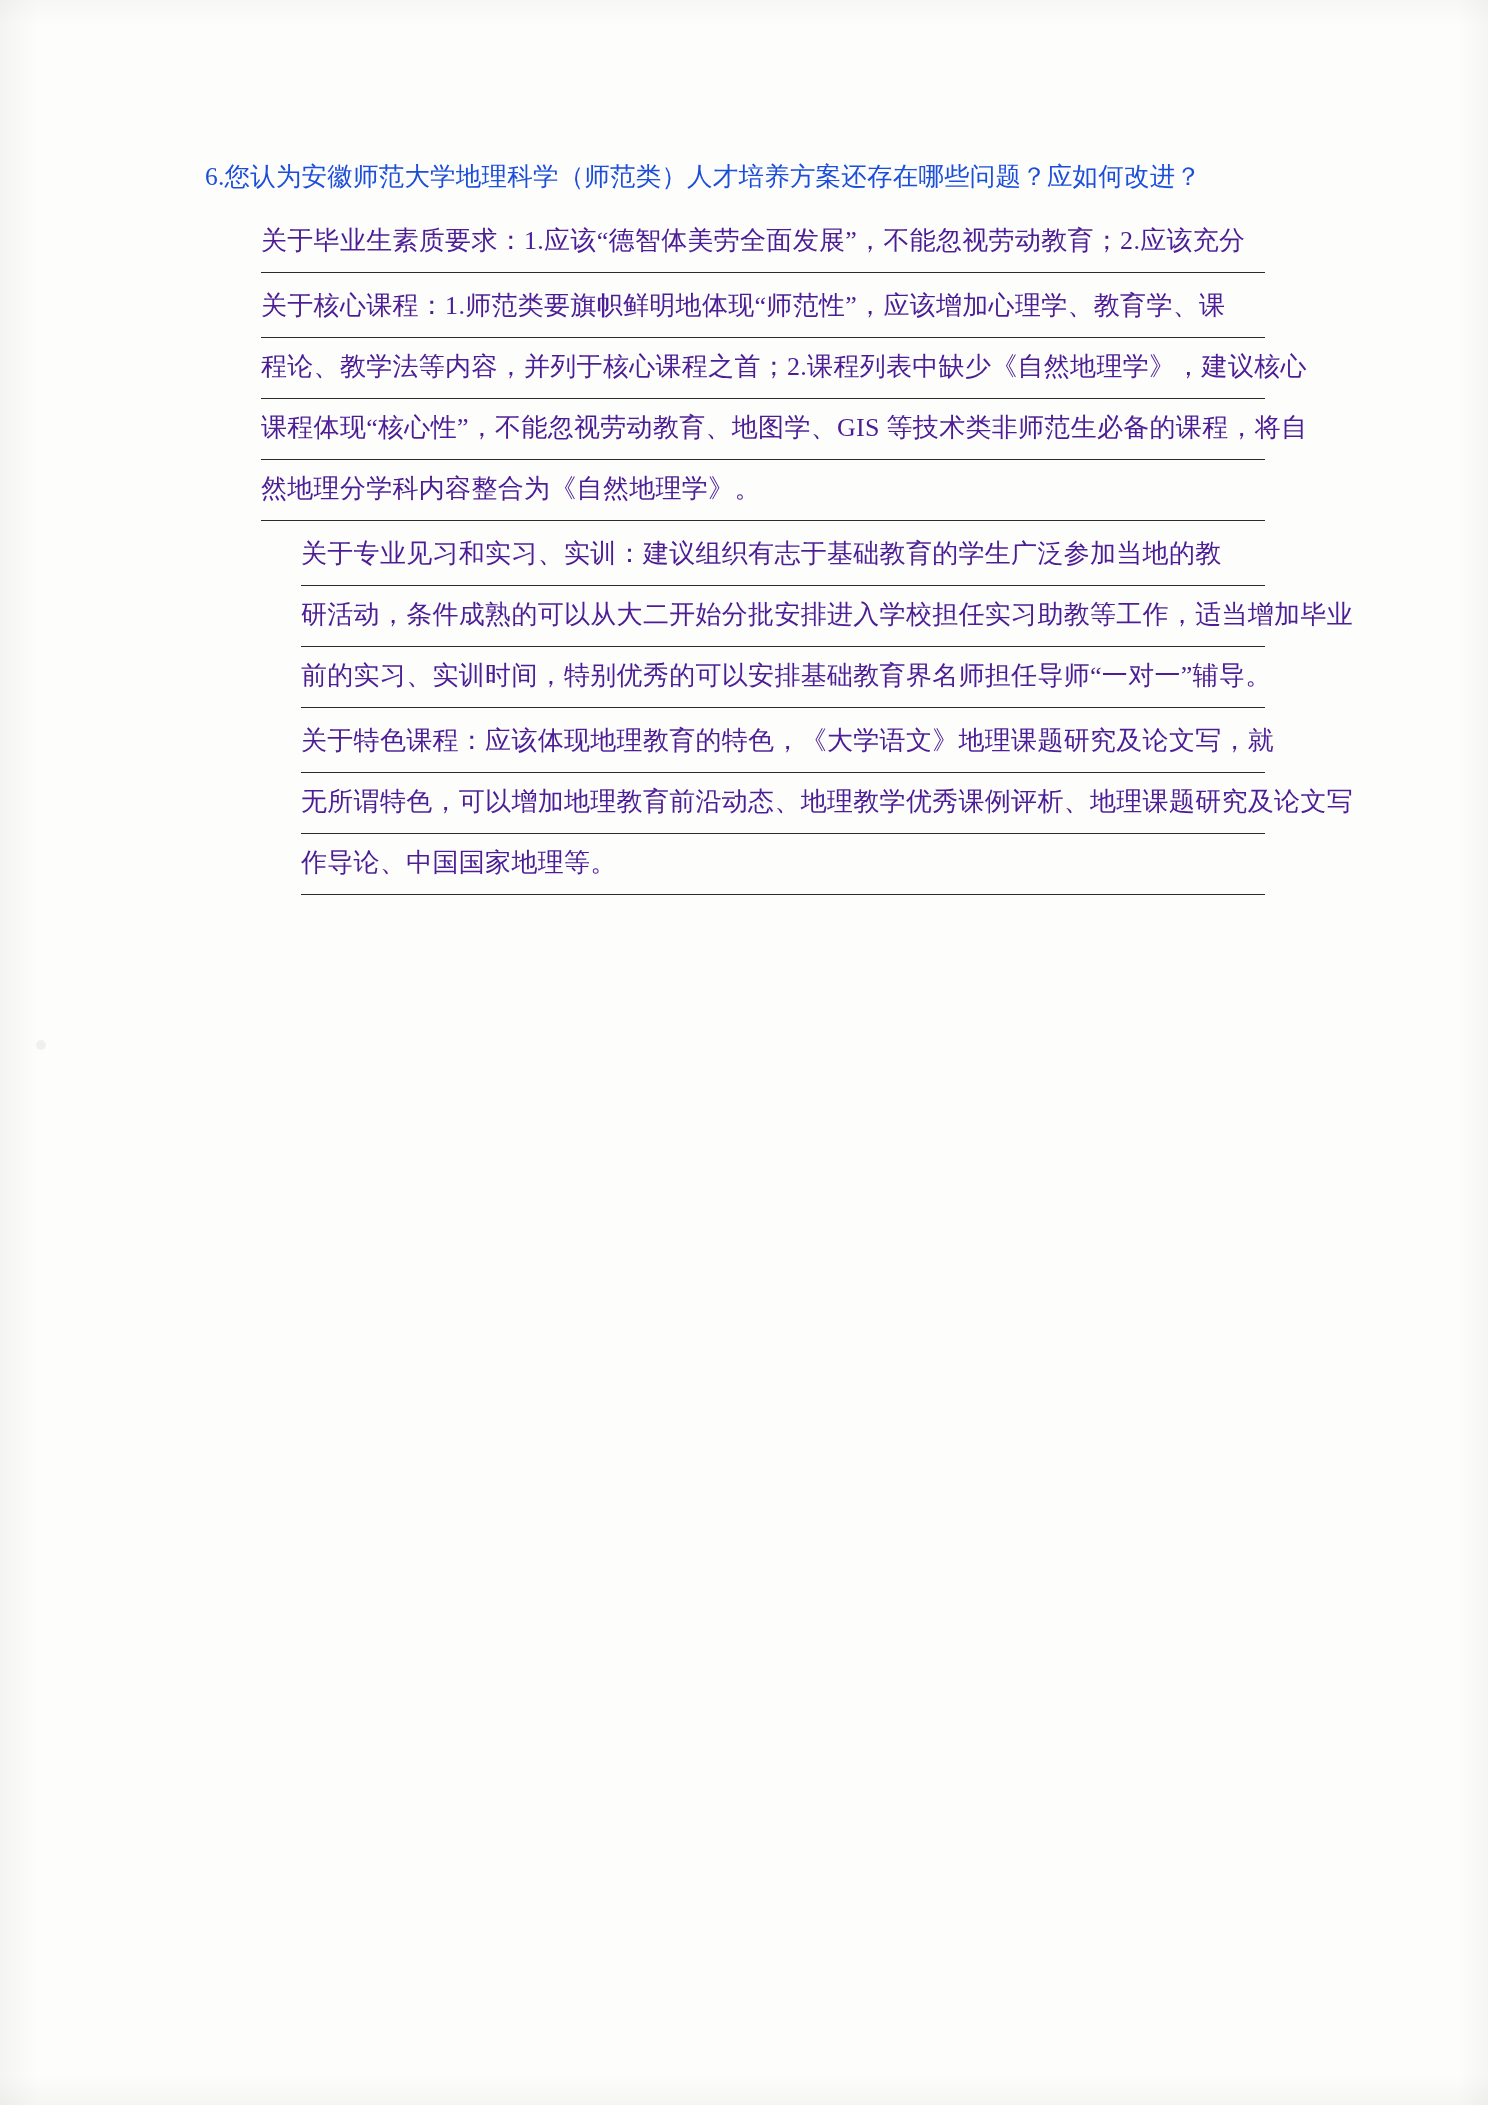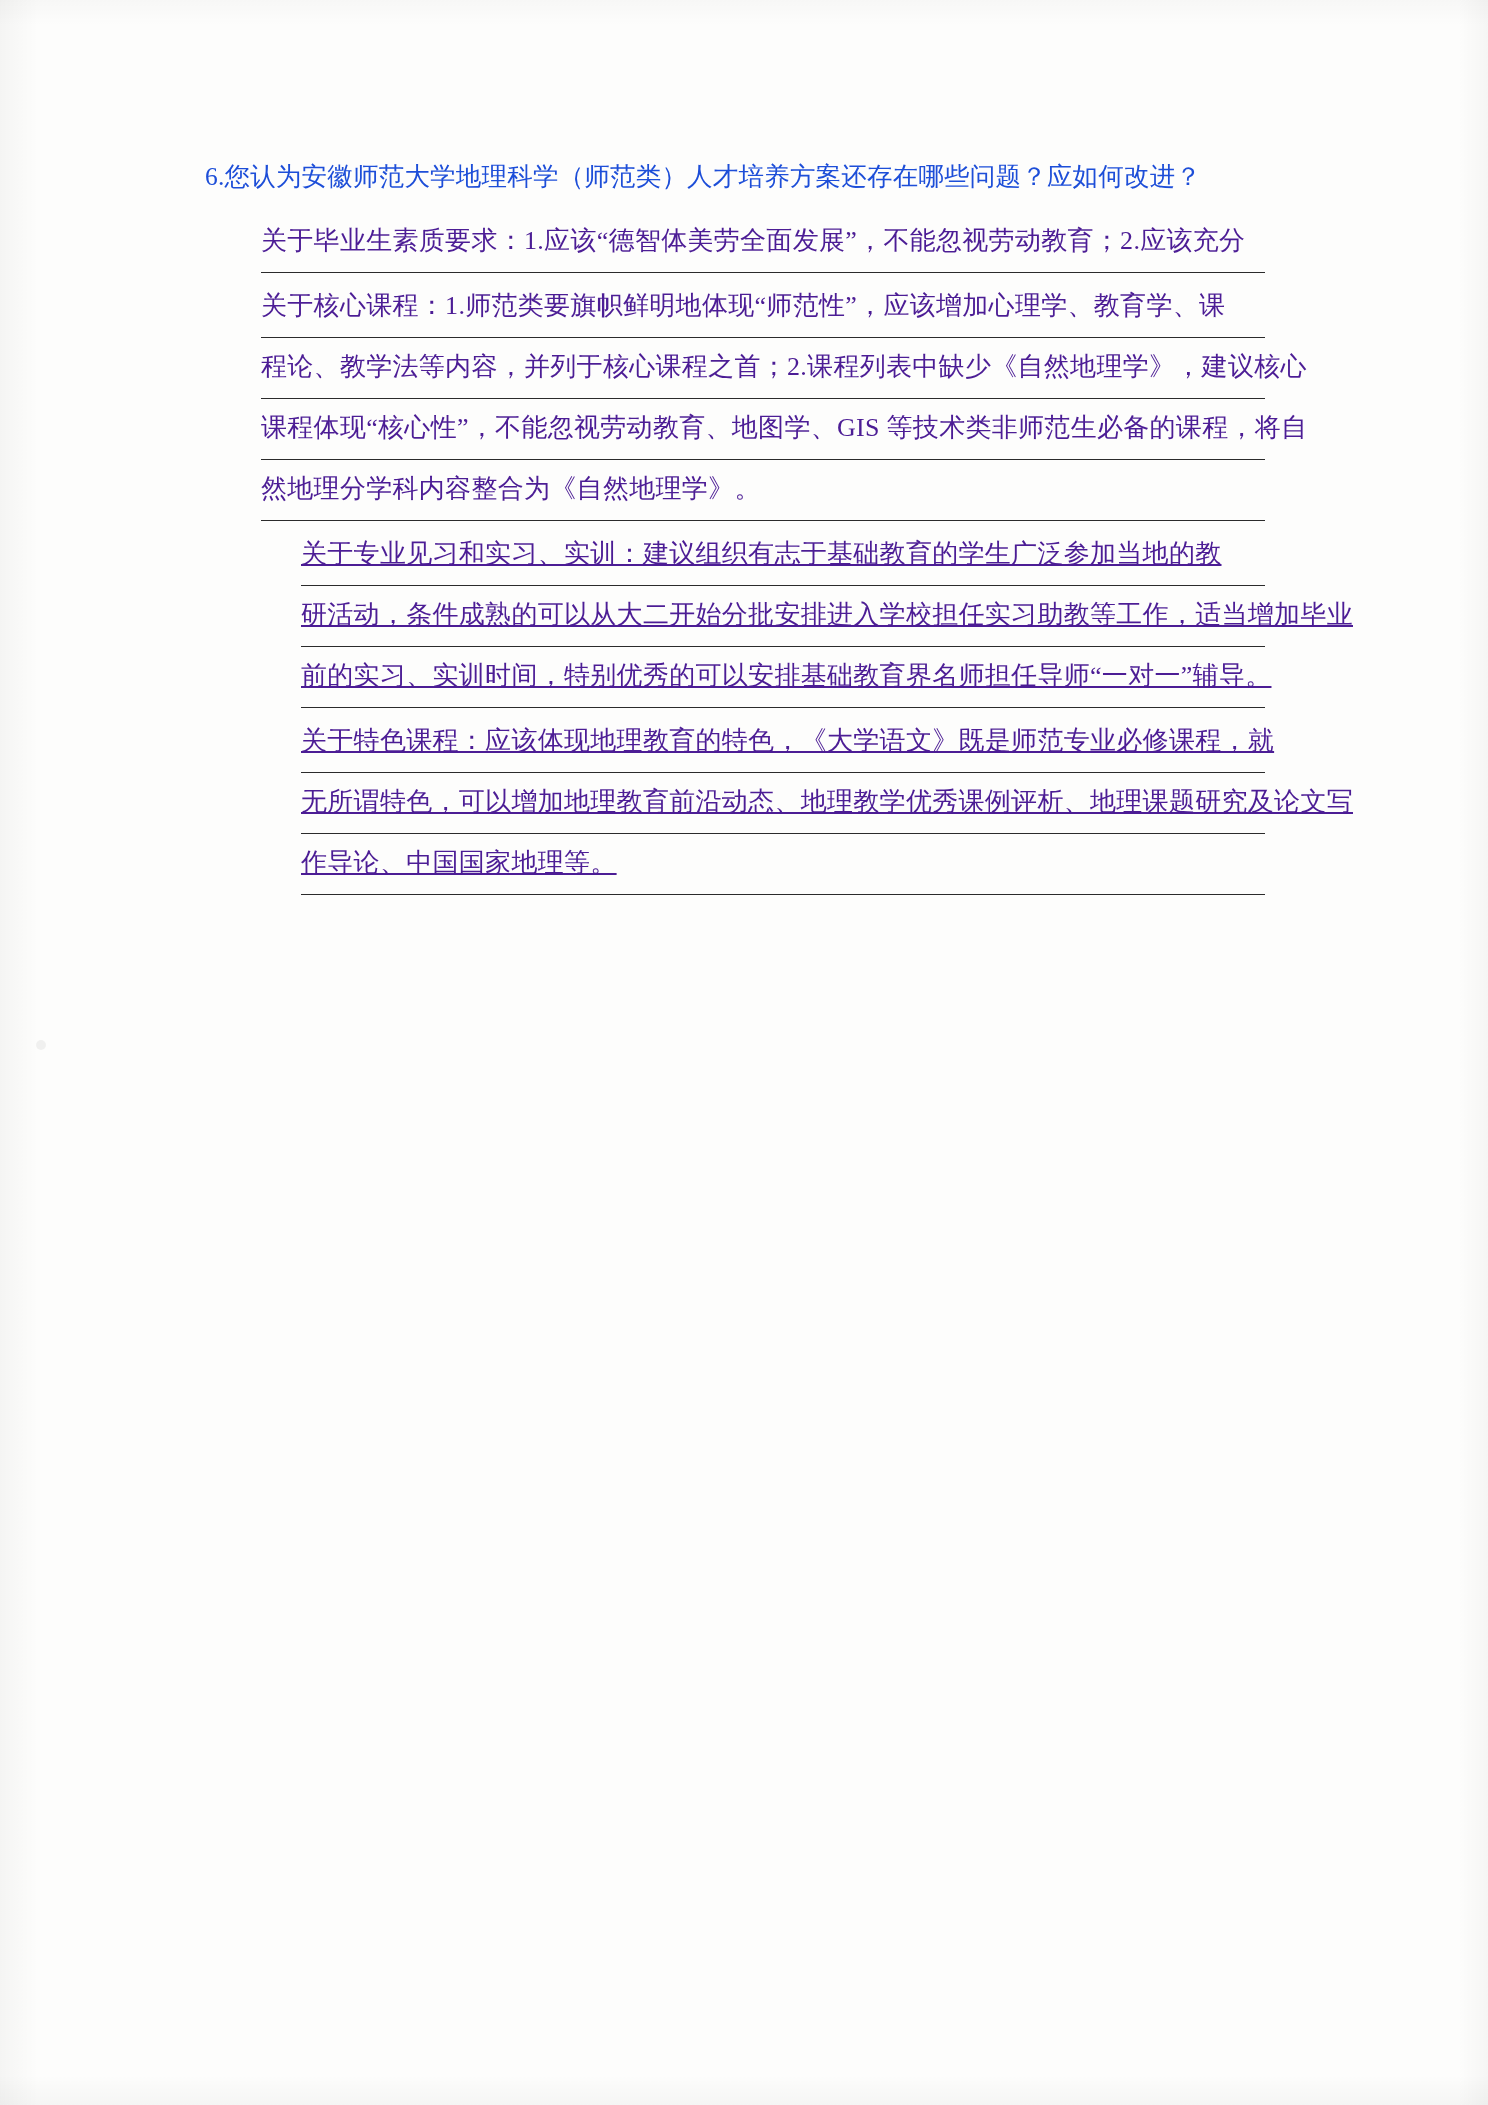--- a/index.html
+++ b/index.html
@@ -54,21 +54,21 @@
     margin: 0 0 4px 0;
     letter-spacing: 0.3px;
   }
   .para .ln {
     display: block;
     border-bottom: 1.3px solid #2b2b2b;
     padding-bottom: 2px;
     white-space: nowrap;
   }
   .ind1 { padding-left: 56px; }
-  .ind2 { padding-left: 96px; text-decoration: underline; }
+  .ind2 { padding-left: 96px; }
   .faint-mark {
     position: absolute;
     left: 36px;
     top: 1040px;
     width: 10px;
     height: 10px;
     background: rgba(0,0,0,0.05);
     border-radius: 50%;
   }
 </style>
@@ -93,19 +93,19 @@
       <span class="ln">然地理分学科内容整合为《自然地理学》。</span>
     </div>
 
     <div class="para ind2">
       <span class="ln">关于专业见习和实习、实训：建议组织有志于基础教育的学生广泛参加当地的教</span>
       <span class="ln">研活动，条件成熟的可以从大二开始分批安排进入学校担任实习助教等工作，适当增加毕业</span>
       <span class="ln">前的实习、实训时间，特别优秀的可以安排基础教育界名师担任导师“一对一”辅导。</span>
     </div>
 
     <div class="para ind2">
-      <span class="ln">关于特色课程：应该体现地理教育的特色，《大学语文》既是师范专业必修课程，就</span>
+      <span class="ln">关于特色课程：应该体现地理教育的特色，《大学语文》地理课题研究及论文写，就</span>
       <span class="ln">无所谓特色，可以增加地理教育前沿动态、地理教学优秀课例评析、地理课题研究及论文写</span>
       <span class="ln">作导论、中国国家地理等。</span>
     </div>
 
   </div>
 </div>
 
 </body></html>

